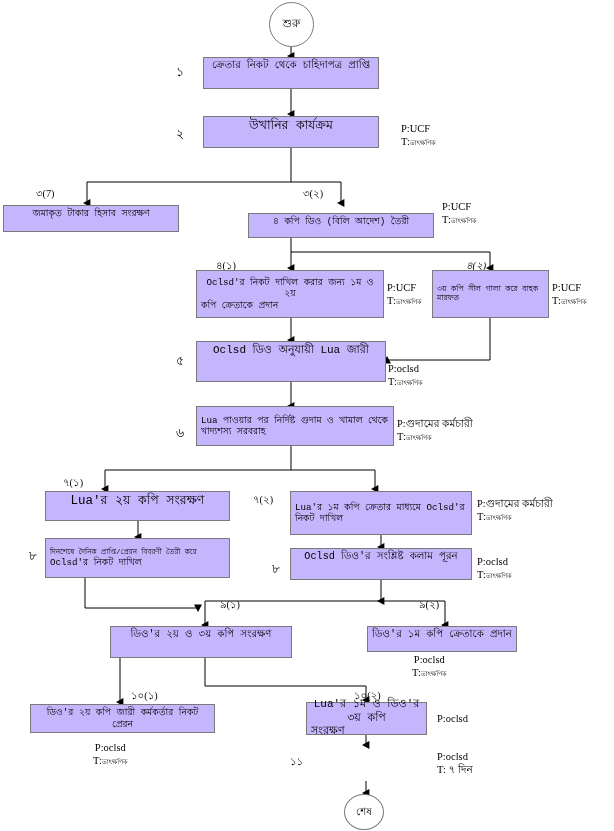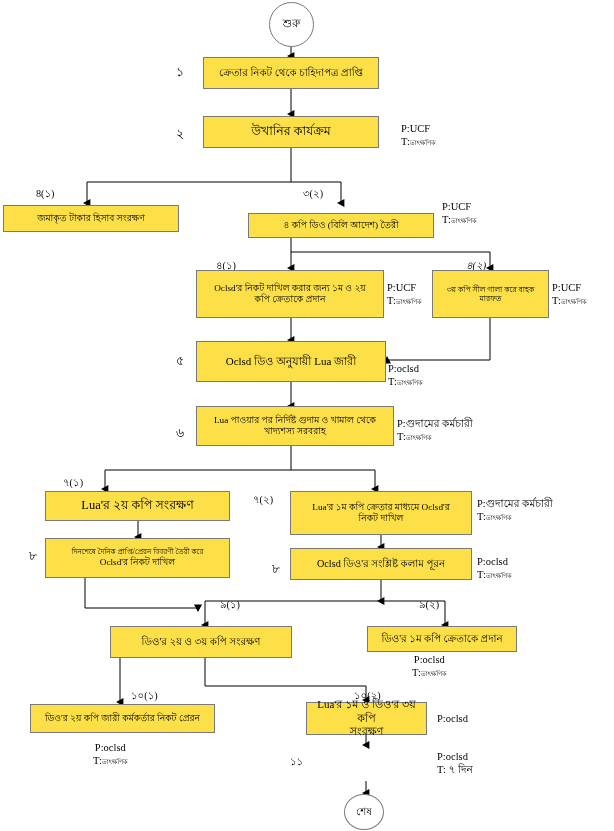--- a/index.html
+++ b/index.html
@@ -8,25 +8,26 @@
     width:614px;height:831px;position:relative;overflow:hidden;
     color:#000;
   }
   #canvas{position:absolute;left:0;top:0;width:614px;height:831px;}
   svg.lines{position:absolute;left:0;top:0;width:614px;height:831px;pointer-events:none;}
 
   .node{
     position:absolute;
     box-sizing:border-box;
     border:1px solid #7a7a7a;
-    background:#fde047;
-    display:flex;align-items:center;justify-content:center;
+    background:#c4b5fd;
+    display:flex;align-items:flex-start;justify-content:center;
     text-align:center;
     line-height:1.25;
     padding:2px 4px;
+    font-family:Liberation Mono, monospace;
   }
   .terminal{
     position:absolute;
     box-sizing:border-box;
     border:1px solid #7a7a7a;
     border-radius:50%;
     background:#fff;
     display:flex;align-items:center;justify-content:center;
     text-align:center;
   }
@@ -120,21 +121,21 @@
 
   <div class="step-no fs12" style="left:176px;top:125px;">২</div>
   <div class="node fs12" style="left:203px;top:116px;width:176px;height:32px;">
     <span>উখানির কার্যক্রম</span>
   </div>
   <div class="pt" style="left:401px;top:122px;">
     <span class="p">P:UCF</span>
     <span class="t"><span>T:</span><span class="tiny">তাৎক্ষণিক</span></span>
   </div>
 
-  <div class="step-no fs10" style="left:36px;top:186px;">8(১)</div>
+  <div class="step-no fs10" style="left:36px;top:186px;">৩(7)</div>
   <div class="node fs9" style="left:3px;top:205px;width:176px;height:27px;">
     <span>জমাকৃত টাকার হিসাব সংরক্ষণ</span>
   </div>
 
   <div class="step-no fs10" style="left:303px;top:186px;">৩(২)</div>
   <div class="node fs9" style="left:248px;top:205px;width:186px;height:25px;margin-top:8px;">
     <span>৪ কপি ডিও (বিলি আদেশ) তৈরী</span>
   </div>
   <div class="pt" style="left:442px;top:200px;">
     <span class="p">P:UCF</span>

